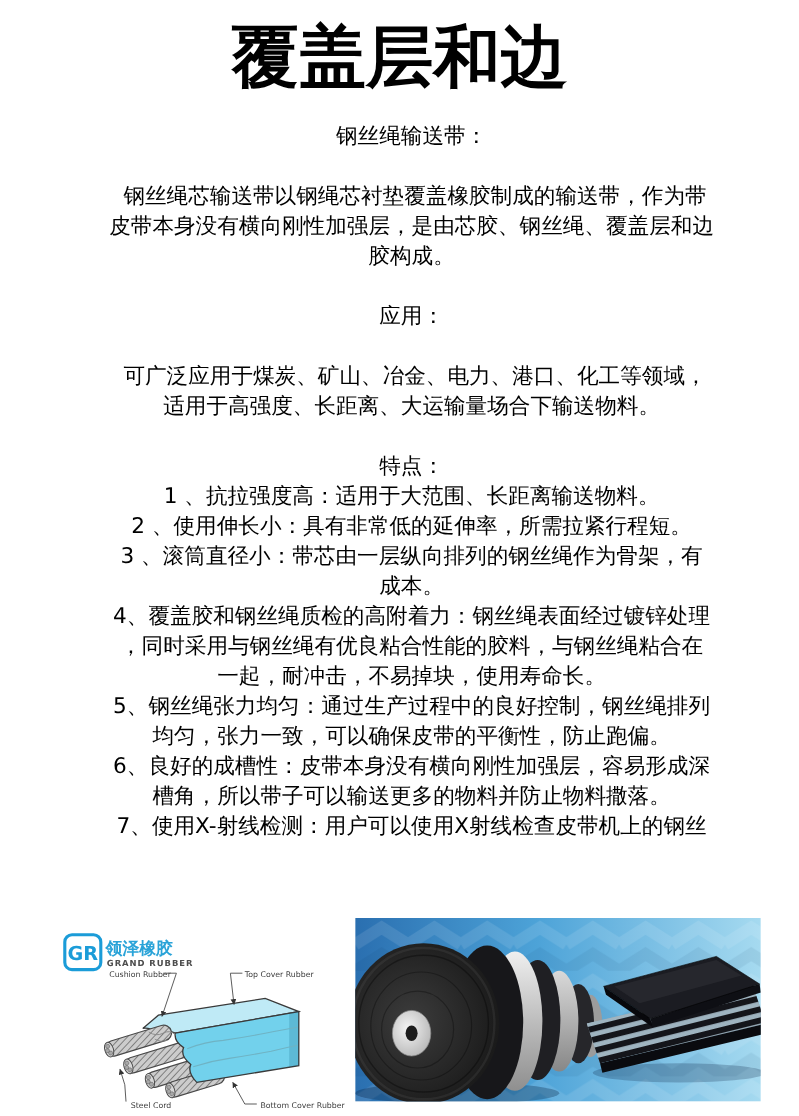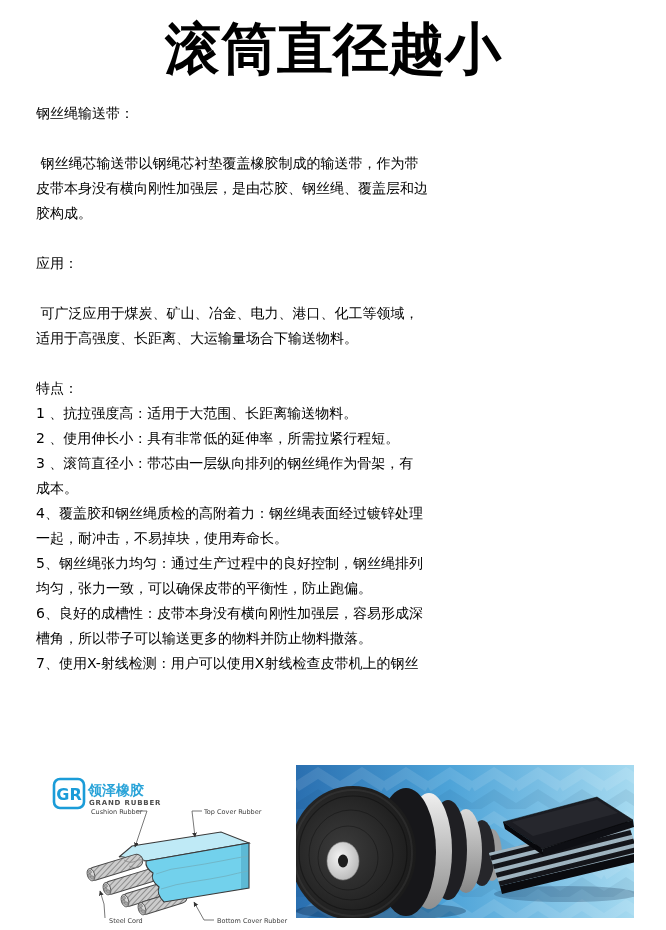--- a/index.html
+++ b/index.html
@@ -10,58 +10,59 @@
   }
   .page-title{
     position:absolute;top:16px;left:0;width:666px;margin:0;
     text-align:center;font-size:56px;line-height:66px;font-weight:bold;
     letter-spacing:0px;color:#000;
   }
   .body-text{
     position:absolute;top:101px;left:36px;width:614px;
   }
   .ln{
-    height:25px;font-size:14px;line-height:25px;white-space:pre;
-    color:#000;letter-spacing:0;
+    height:25px;font-size:18px;line-height:25px;white-space:pre;
+    color:#000;letter-spacing:0;text-align:center;
   }
   .diagram{
     position:absolute;left:30px;top:760px;width:262px;height:162px;margin:16px;
   }
   .photo{
     position:absolute;left:296px;top:765px;width:338px;height:153px;margin:0;
   }
   svg{display:block;}
   svg text{font-family:"DejaVu Sans","Liberation Sans",sans-serif;}
   .dlabel{font-size:6.5px;fill:#3d3d3d;}
 </style>
 </head>
 <body>
 
 <main>
 
-  <h1 class="page-title">滚筒直径越小</h1>
+  <h1 class="page-title">覆盖层和边</h1>
 
   <section class="body-text">
     <div class="ln">钢丝绳输送带：</div>
     <div class="ln"></div>
     <div class="ln"> 钢丝绳芯输送带以钢绳芯衬垫覆盖橡胶制成的输送带，作为带</div>
     <div class="ln">皮带本身没有横向刚性加强层，是由芯胶、钢丝绳、覆盖层和边</div>
     <div class="ln">胶构成。</div>
     <div class="ln"></div>
     <div class="ln">应用：</div>
     <div class="ln"></div>
     <div class="ln"> 可广泛应用于煤炭、矿山、冶金、电力、港口、化工等领域，</div>
     <div class="ln">适用于高强度、长距离、大运输量场合下输送物料。</div>
     <div class="ln"></div>
     <div class="ln">特点：</div>
     <div class="ln">1 、抗拉强度高：适用于大范围、长距离输送物料。</div>
     <div class="ln">2 、使用伸长小：具有非常低的延伸率，所需拉紧行程短。</div>
     <div class="ln">3 、滚筒直径小：带芯由一层纵向排列的钢丝绳作为骨架，有</div>
     <div class="ln">成本。</div>
     <div class="ln">4、覆盖胶和钢丝绳质检的高附着力：钢丝绳表面经过镀锌处理</div>
+    <div class="ln">，同时采用与钢丝绳有优良粘合性能的胶料，与钢丝绳粘合在</div>
     <div class="ln">一起，耐冲击，不易掉块，使用寿命长。</div>
     <div class="ln">5、钢丝绳张力均匀：通过生产过程中的良好控制，钢丝绳排列</div>
     <div class="ln">均匀，张力一致，可以确保皮带的平衡性，防止跑偏。</div>
     <div class="ln">6、良好的成槽性：皮带本身没有横向刚性加强层，容易形成深</div>
     <div class="ln">槽角，所以带子可以输送更多的物料并防止物料撒落。</div>
     <div class="ln">7、使用X-射线检测：用户可以使用X射线检查皮带机上的钢丝</div>
   </section>
 
   <figure class="diagram">
     <svg width="262" height="162" viewBox="0 0 262 162">

